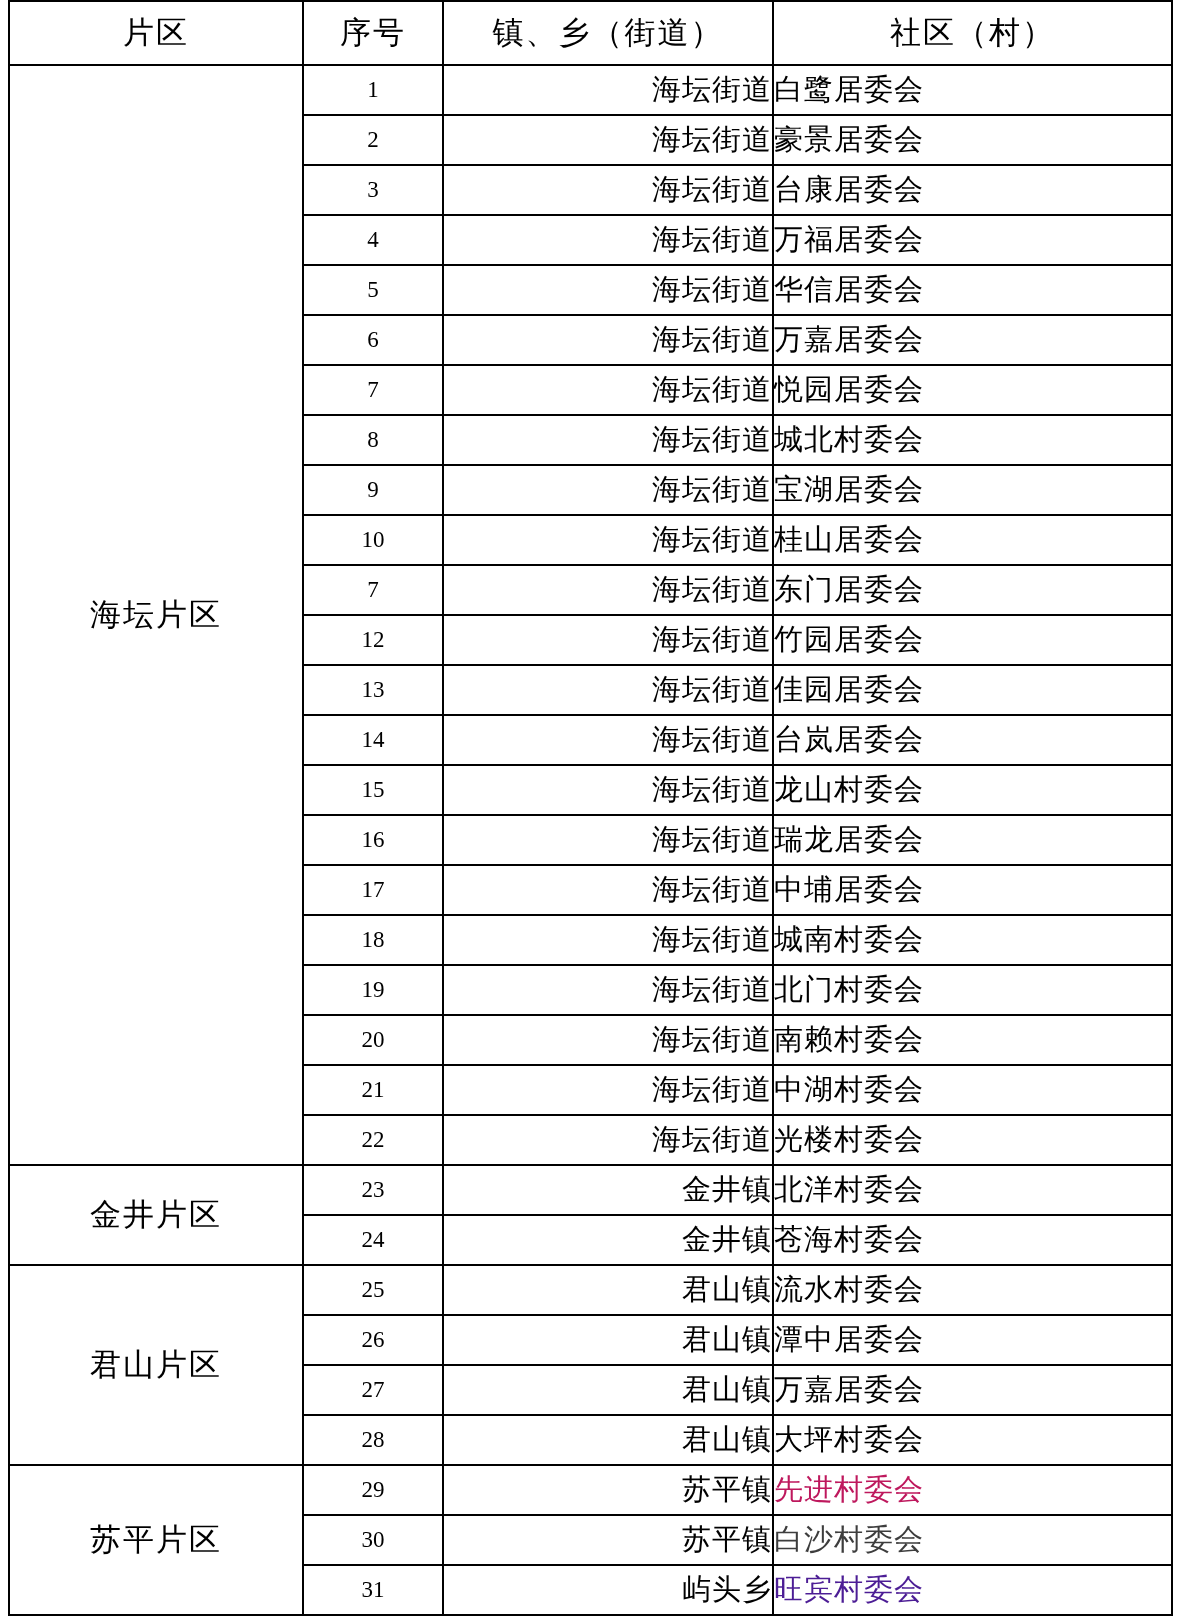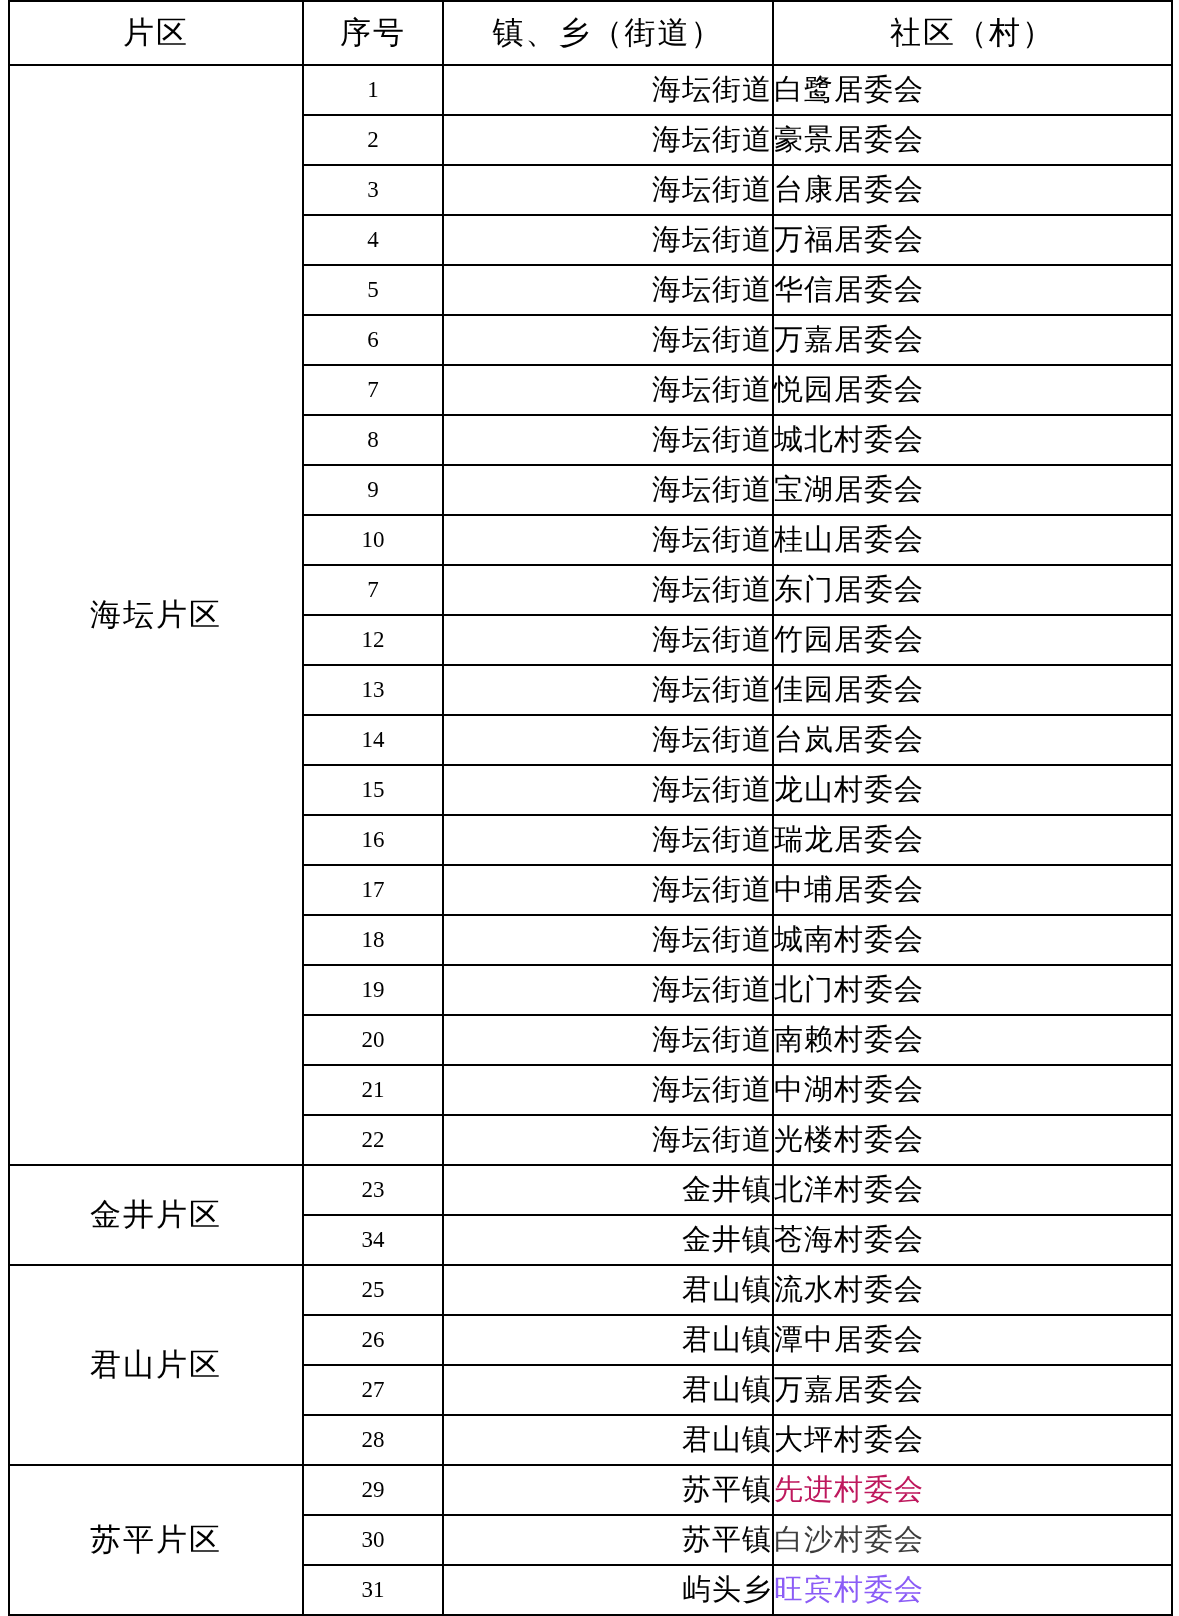--- a/index.html
+++ b/index.html
@@ -66,21 +66,21 @@
   .cell-vill {
     text-align: left;
     font-size: 29px;
     padding-left: 14px;
     letter-spacing: 1px;
     margin-left: 16px;
   }
   
   .faded-1 { color: #be185d; }
   .faded-2 { color: #3d3d3d; }
-  .faded-3 { color: #8b5cf6; }
+  .faded-3 { color: #4c1d95; }
 </style>
 </head>
 <body>
 
 <div class="page">
   <table class="grid" id="grid-table">
     <colgroup>
       <col class="c-area">
       <col class="c-no">
       <col class="c-town">
@@ -206,21 +206,21 @@
           <td class="cell-town">海坛街道</td>
           <td class="cell-vill">光楼村委会</td>
         </tr>
         <tr>
           <td class="cell-area" rowspan="2">金井片区</td>
           <td class="cell-no">23</td>
           <td class="cell-town">金井镇</td>
           <td class="cell-vill">北洋村委会</td>
         </tr>
         <tr>
-          <td class="cell-no">34</td>
+          <td class="cell-no">24</td>
           <td class="cell-town">金井镇</td>
           <td class="cell-vill">苍海村委会</td>
         </tr>
         <tr>
           <td class="cell-area" rowspan="4">君山片区</td>
           <td class="cell-no">25</td>
           <td class="cell-town">君山镇</td>
           <td class="cell-vill">流水村委会</td>
         </tr>
         <tr>

